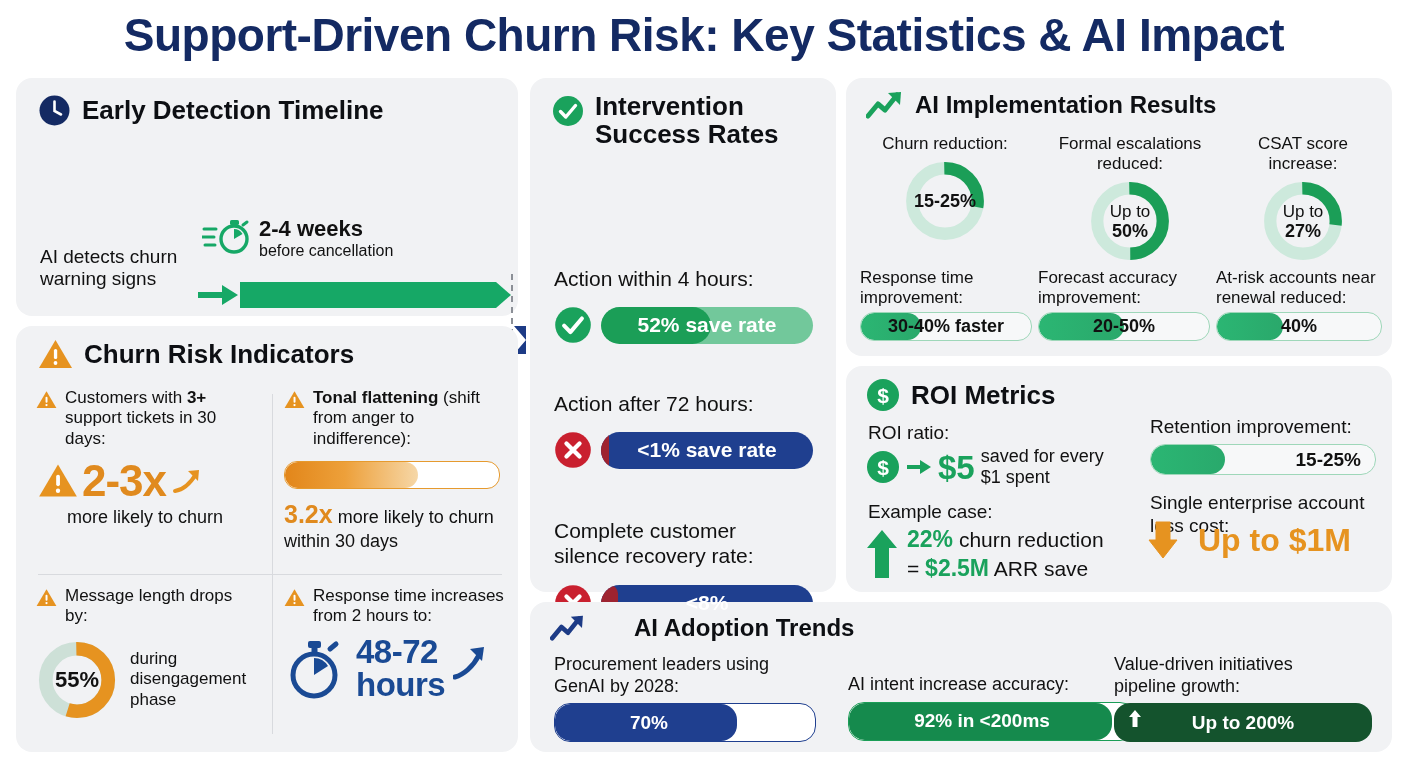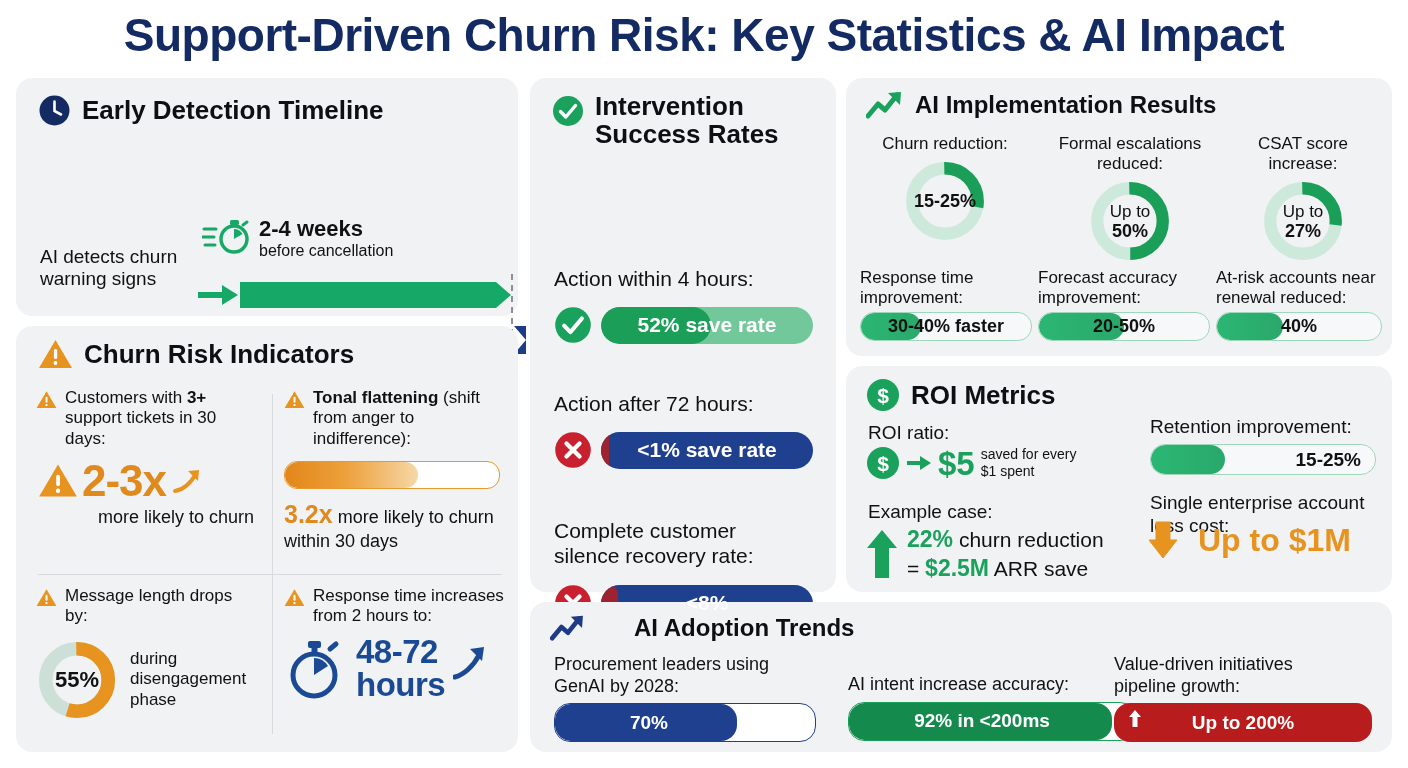--- a/index.html
+++ b/index.html
@@ -59,21 +59,21 @@
   .cq2{left:248px;top:0;width:222px;}
   .cq3{left:0;top:198px;width:222px;}
   .cq4{left:248px;top:198px;width:222px;}
   .vdiv{position:absolute;left:236px;top:6px;width:1px;height:340px;background:#d8dade;}
   .hdiv{position:absolute;left:2px;top:186px;width:464px;height:1px;background:#d8dade;}
   .crow{display:flex;gap:8px;align-items:flex-start;}
   .ctxt{font-size:17px;line-height:1.2;color:#111;}
   .ctxt b{font-weight:bold;}
   .big23{display:flex;align-items:center;gap:4px;margin-top:10px;margin-left:2px;}
   .big23 .num{font-size:44px;font-weight:bold;color:#e08a1e;line-height:1;letter-spacing:-1px;}
-  .sub23{font-size:18px;line-height:1.2;color:#111;margin-left:62px;margin-top:4px;}
+  .sub23{font-size:18px;line-height:1.2;color:#111;margin-left:31px;margin-top:4px;}
   .tonebar{margin-top:12px;width:214px;height:26px;border-radius:13px;border:1.5px solid #e69a2e;background:#ffffff;position:relative;overflow:hidden;}
   .tonebar .fill{position:absolute;left:0;top:0;bottom:0;border-radius:13px;background:linear-gradient(90deg,#e2861a 0%,#eda03a 45%,#f6d7a7 100%);}
   .tone32{margin-top:10px;font-size:18px;line-height:1.25;color:#111;}
   .tone32 .n{font-size:25px;font-weight:bold;color:#e08a1e;}
   .donut-row{display:flex;align-items:center;gap:12px;margin-top:12px;}
   .dnum{font-size:22px;font-weight:bold;color:#111;}
   .dside{font-size:17px;line-height:1.22;color:#111;}
   .hours-row{display:flex;align-items:center;gap:8px;margin-top:8px;}
   .hours-txt{font-size:33px;font-weight:bold;color:#1a4a94;line-height:1.02;letter-spacing:-0.5px;}
 
@@ -106,21 +106,21 @@
 
   
   .p-roi .phead{position:absolute;left:20px;top:12px;}
   .roi-lab{position:absolute;font-size:19px;line-height:1.2;color:#111;}
   .roi-l1{left:22px;top:56px;}
   .roi-l2{left:22px;top:135px;}
   .roi-l3{left:304px;top:50px;}
   .roi-l4{left:304px;top:126px;}
   .roi-ratio{position:absolute;left:20px;top:80px;display:flex;align-items:center;gap:6px;}
   .roi-d5{font-size:33px;font-weight:bold;color:#1aa25c;line-height:1;}
-  .roi-note{font-size:14px;line-height:1.18;color:#111;}
+  .roi-note{font-size:18px;line-height:1.18;color:#111;}
   .roi-ex{position:absolute;left:20px;top:159px;display:flex;align-items:center;gap:9px;}
   .roi-ex-txt{font-size:21px;line-height:1.26;color:#111;}
   .roi-ex-txt .g{color:#1aa25c;font-weight:bold;font-size:23px;}
   .roi-bar{position:absolute;left:304px;top:78px;width:224px;height:29px;border-radius:15px;border:1.2px solid #9ed7b9;background:#f7f8f9;overflow:hidden;display:flex;align-items:center;}
   .roi-bar .rfill{position:absolute;left:0;top:0;bottom:0;border-radius:15px;background:linear-gradient(90deg,#2bb673,#29a96c);}
   .roi-bar .rtext{position:relative;z-index:2;width:100%;text-align:right;padding-right:14px;box-sizing:border-box;font-size:19px;font-weight:bold;color:#111;}
   .roi-1m{position:absolute;left:302px;top:154px;display:flex;align-items:center;gap:20px;}
   .roi-1m .t{font-size:32px;font-weight:bold;color:#e69320;line-height:1;}
 
   
@@ -480,21 +480,21 @@
     <div class="ad-col" style="left:318px;top:72px;width:288px;">
       <div class="ad-cap">AI intent increase accuracy:</div>
       <div class="adbar" style="border:1.4px solid #1b9e57;background:#ffffff;">
         <div class="afill" id="ad2" style="background: rgb(21, 138, 77); width: 92%;"></div>
         <span class="atext" style="padding-right:20px;">92% in &lt;200ms</span>
       </div>
     </div>
 
     <div class="ad-col" style="left:584px;top:52px;width:258px;">
       <div class="ad-cap">Value-driven initiatives<br>pipeline growth:</div>
-      <div class="adbar" style="background:#b91c1c;">
+      <div class="adbar" style="background:#14532d;">
         <svg style="position:absolute;left:14px;top:7px;z-index:3;" width="14" height="17" viewBox="0 0 14 17">
           <path d="M7 0 L13 7 L9.5 7 L9.5 17 L4.5 17 L4.5 7 L1 7 Z" fill="#fff"></path>
         </svg>
         <span class="atext">Up to 200%</span>
       </div>
     </div>
   </div>
 
 </div>
 

